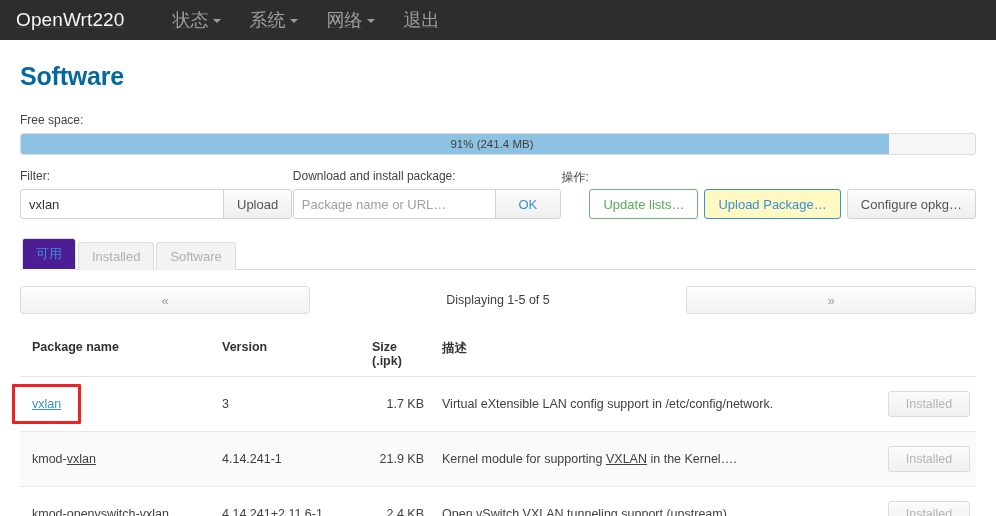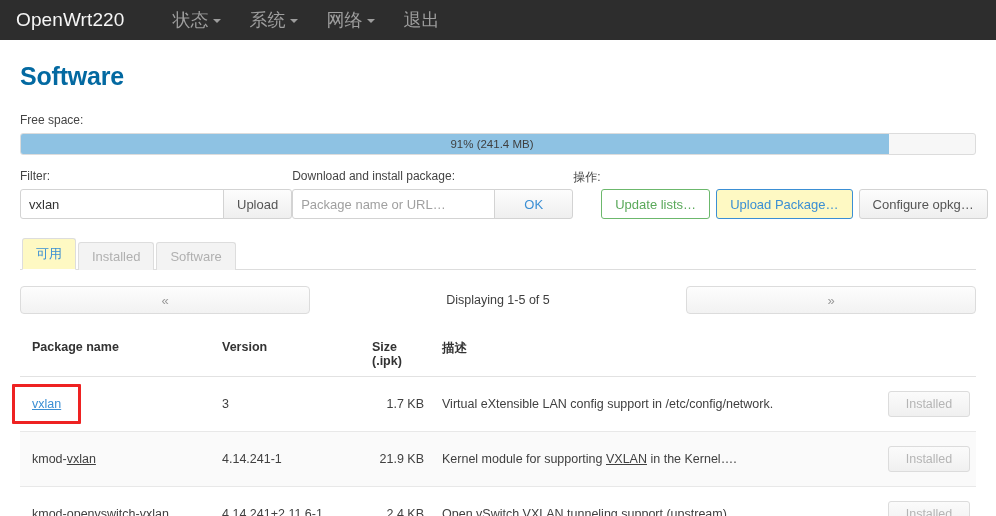--- a/index.html
+++ b/index.html
@@ -13,20 +13,21 @@
   }
 
   
   .navbar {
     height: 40px;
     background: #2d2d2d;
     display: flex;
     align-items: center;
     padding: 0 0 0 16px;
     width: 100%;
+    text-decoration: underline;
   }
   .brand {
     color: #f6f6f6;
     font-size: 19px;
     font-weight: 400;
     letter-spacing: .1px;
     margin-right: 34px;
     white-space: nowrap;
   }
   .nav-items { display: flex; align-items: center; }
@@ -162,21 +163,21 @@
     background: #f3f3f3;
     color: #b0b0b0;
     margin-right: 2px;
     border-radius: 3px 3px 0 0;
     cursor: pointer;
     position: relative;
     top: 1px;
     white-space: nowrap;
   }
   .tab.active {
-    background: #fef9c3;
+    background: #4c1d95;
     color: #3b8fd4;
     border-color: #dddddd;
     border-bottom: 1px solid #ffffff;
   }
 
   
   .pager {
     display: flex;
     align-items: center;
     margin-top: 16px;
@@ -310,21 +311,21 @@
         <button class="btn attached">Upload</button>
       </div>
     </div>
 
     <div class="spacer-sm"></div>
 
     <div class="tb-group">
       <div class="tb-label">Download and install package:</div>
       <div class="tb-controls">
         <input class="txt solo" style="width: 203px;" type="text" placeholder="Package name or URL…">
-        <button class="btn attached blue-text" style="width:79px;">OK</button>
+        <button class="btn attached blue-text" style="width:66px;">OK</button>
       </div>
     </div>
 
     <div class="spacer-sm"></div>
 
     <div class="tb-group">
       <div class="tb-label">操作:</div>
       <div class="tb-controls" style="gap:6px;margin-left:28px;">
         <button class="btn green">Update lists…</button>
         <button class="btn blue">Upload Package…</button>

